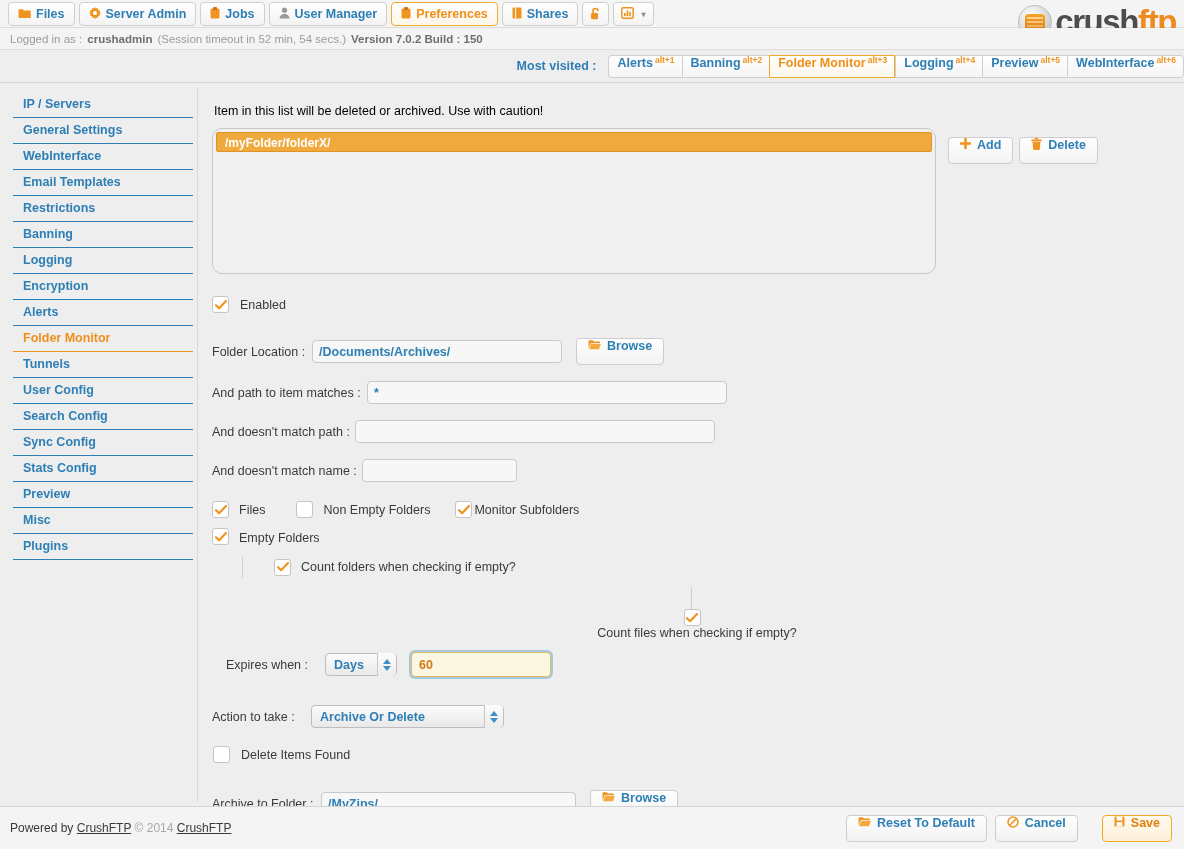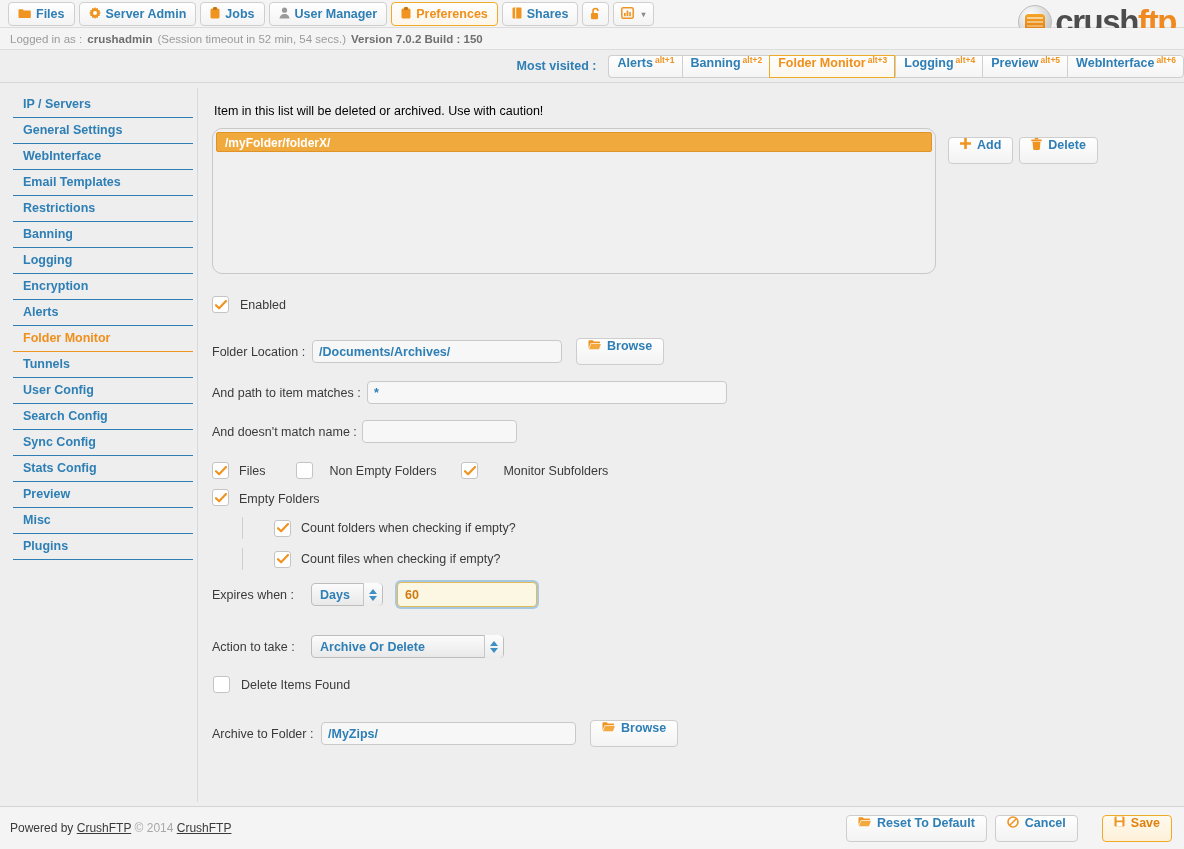--- a/index.html
+++ b/index.html
@@ -425,43 +425,47 @@
         </span>
         <span>Browse</span>
       </div>
     </div>
 
     <div class="row" style="margin-top:16px;">
       <span class="lbl" style="width:155px;">And path to item matches :</span>
       <input class="txt" style="width: 360px;" value="*">
     </div>
 
+    <div class="row" style="margin-top:16px;">
+      <span class="lbl" style="width:143px;">And doesn't match path :</span>
+      <input class="txt" style="width: 360px;" value="">
+    </div>
 
     <div class="row" style="margin-top:16px;">
       <span class="lbl" style="width:150px;">And doesn't match name :</span>
       <input class="txt" style="width: 155px;" value="">
     </div>
 
     <div class="row" style="margin-top:19px;">
       <div class="cbx">
         <svg width="12" height="10" viewBox="0 0 12 10">
             <path d="M1 5.2l3.1 3L11 1" stroke="#ef9420" stroke-width="2.2" fill="none" stroke-linecap="round" stroke-linejoin="round"></path>
           </svg>
       </div>
       <span class="lbl" style="margin-left:10px;">Files</span>
 
       <div class="cbx" style="margin-left:31px;"></div>
-      <span class="lbl" style="margin-left:16px;">Non Empty Folders</span>
+      <span class="lbl" style="margin-left:10px;">Non Empty Folders</span>
 
       <div class="cbx" style="margin-left:25px;">
         <svg width="12" height="10" viewBox="0 0 12 10">
             <path d="M1 5.2l3.1 3L11 1" stroke="#ef9420" stroke-width="2.2" fill="none" stroke-linecap="round" stroke-linejoin="round"></path>
           </svg>
       </div>
-      <span class="lbl" style="margin-left:25px;">Monitor Subfolders</span>
+      <span class="lbl" style="margin-left:2px;">Monitor Subfolders</span>
     </div>
 
     <div class="row" style="margin-top:10px;align-items:flex-end;">
       <div class="cbx">
         <svg width="12" height="10" viewBox="0 0 12 10">
             <path d="M1 5.2l3.1 3L11 1" stroke="#ef9420" stroke-width="2.2" fill="none" stroke-linecap="round" stroke-linejoin="round"></path>
           </svg>
       </div>
       <span class="lbl" style="margin-left:10px;">Empty Folders</span>
     </div>
@@ -469,31 +473,31 @@
     <div class="row" style="margin-top:11px;">
       <div class="indent-guide"></div>
       <div class="cbx">
         <svg width="12" height="10" viewBox="0 0 12 10">
             <path d="M1 5.2l3.1 3L11 1" stroke="#ef9420" stroke-width="2.2" fill="none" stroke-linecap="round" stroke-linejoin="round"></path>
           </svg>
       </div>
       <span class="lbl" style="margin-left:10px;">Count folders when checking if empty?</span>
     </div>
 
-    <div class="row" style="margin-top:9px;">
+    <div class="row" style="margin-top:9px;flex-direction:column;">
       <div class="indent-guide"></div>
       <div class="cbx">
         <svg width="12" height="10" viewBox="0 0 12 10">
             <path d="M1 5.2l3.1 3L11 1" stroke="#ef9420" stroke-width="2.2" fill="none" stroke-linecap="round" stroke-linejoin="round"></path>
           </svg>
       </div>
       <span class="lbl" style="margin-left:10px;">Count files when checking if empty?</span>
     </div>
 
-    <div class="row" style="margin-top:12px;">
+    <div class="row" style="margin-top:12px;margin-left:14px;">
       <span class="lbl" style="width:99px;">Expires when :</span>
       <div class="sel-ctl" style="width:72px;">
         <span>Days</span>
         <span class="stepper">
             <i class="st-up"></i>
             <i class="st-dn"></i>
           </span>
       </div>
       <input class="numfield" style="margin-left: 14px;" value="60">
     </div>

